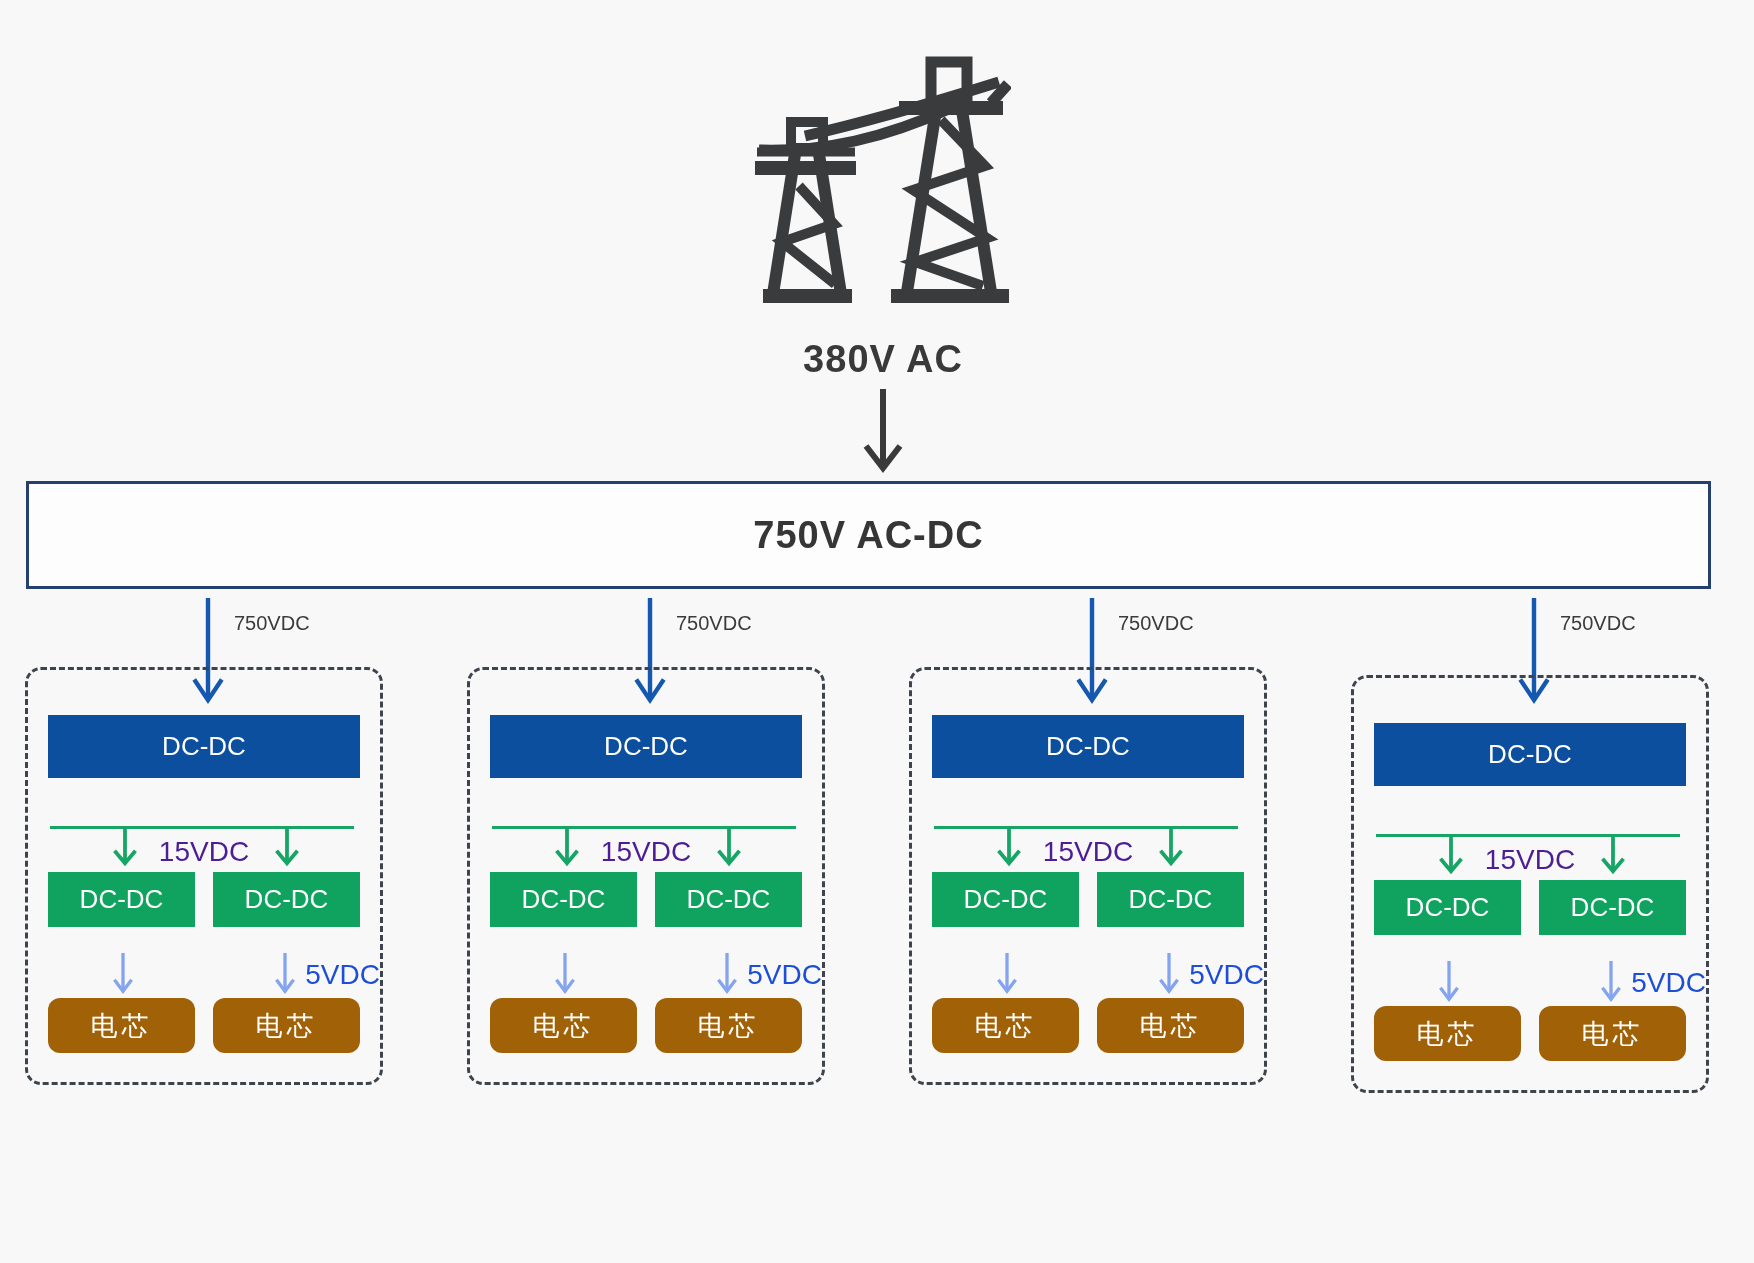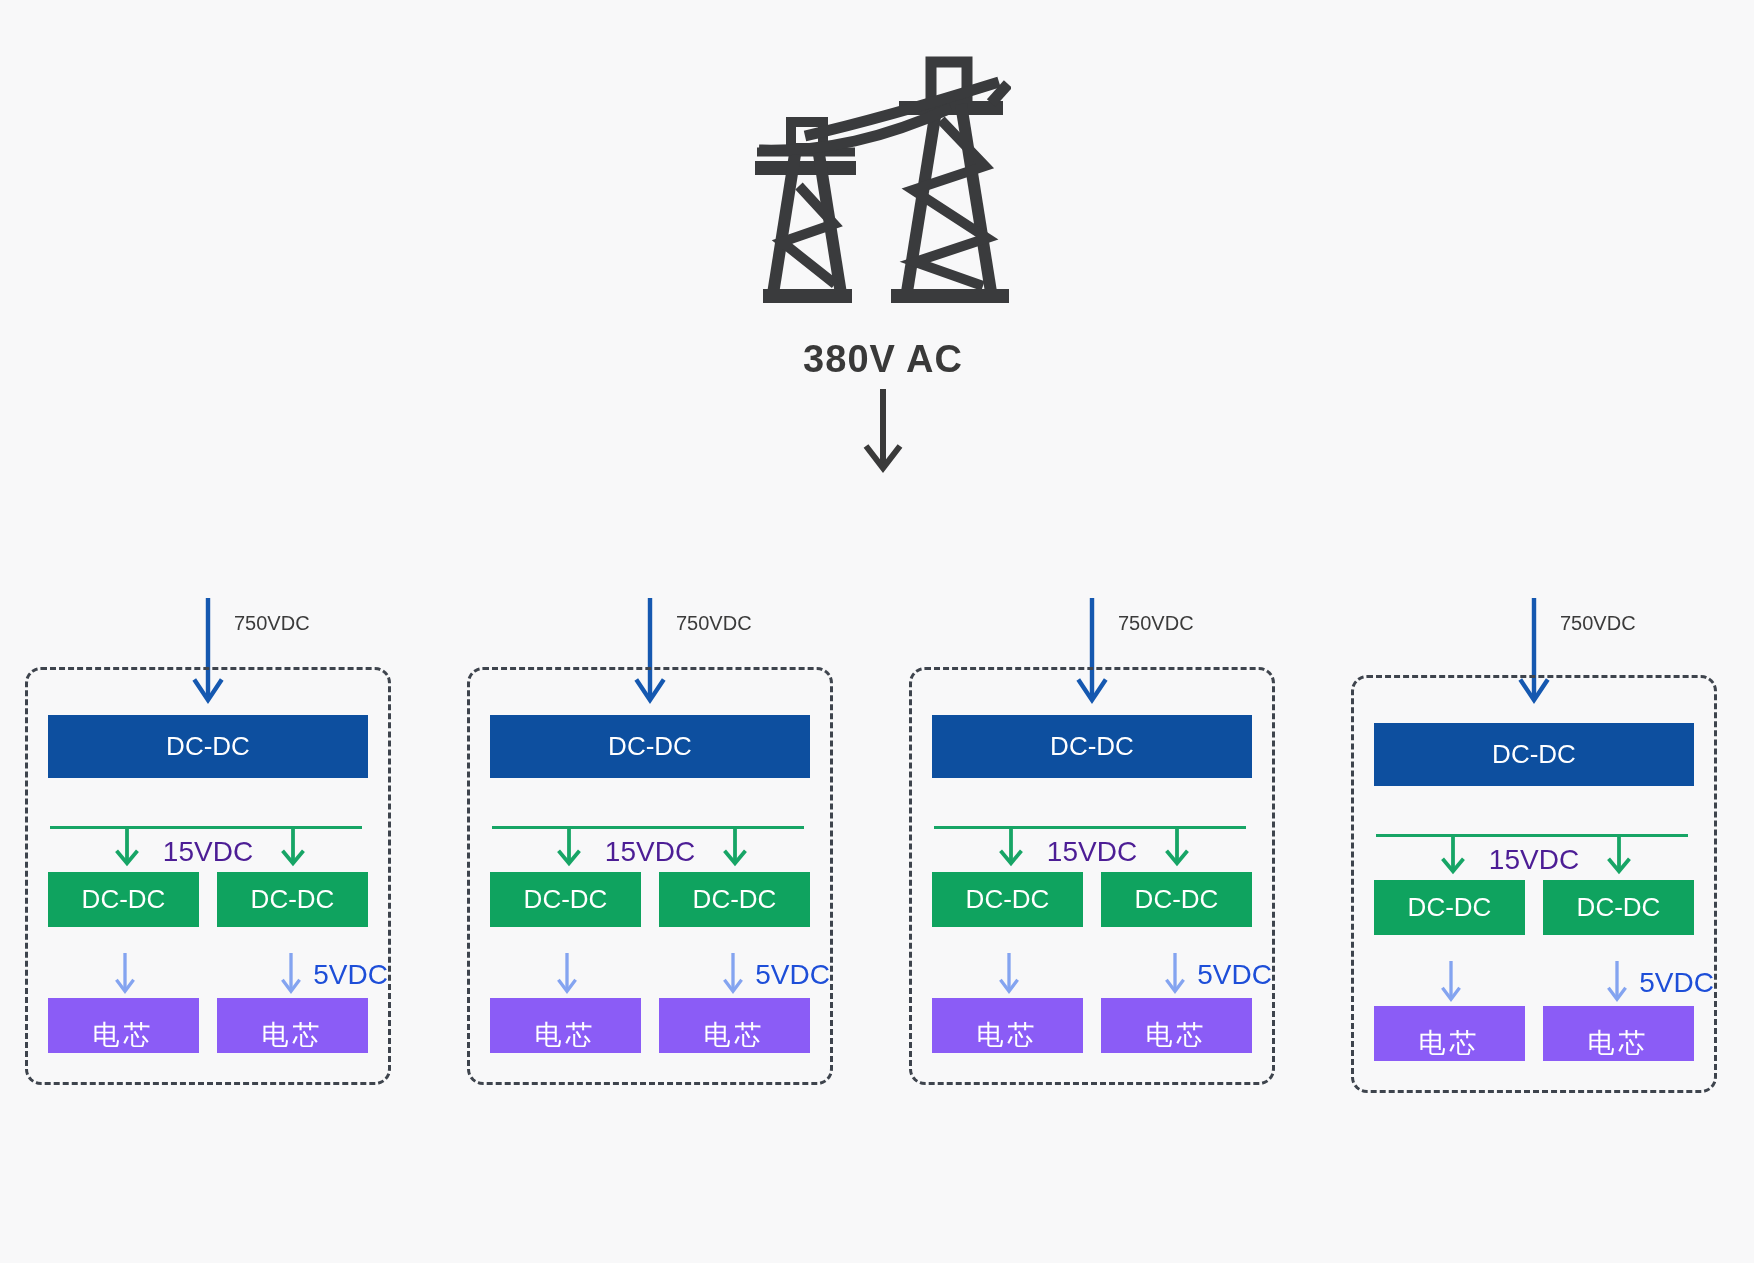--- a/index.html
+++ b/index.html
@@ -16,21 +16,21 @@
   .acdc-box{position:absolute;top:481px;left:26px;width:1685px;height:108px;box-sizing:border-box;
     background:#fdfdfe;border:3px solid #25406e;display:flex;align-items:center;justify-content:center;}
   .acdc-label{font-size:38px;font-weight:bold;color:#363636;letter-spacing:1px;}
 
   
   .branches{position:absolute;top:590px;left:25px;right:37px;display:flex;justify-content:space-between;}
   .branch{position:relative;width:366px;height:512px;}
   .feed-arrow{position:absolute;top:8px;left:50%;transform:translateX(-50%);width:34px;height:108px;color:#1558b0;}
   .feed-label{position:absolute;top:22px;left:calc(50% + 26px);font-size:20px;font-weight:500;color:#3b3b3b;white-space:nowrap;}
 
-  .dashed-box{position:absolute;top:77px;left:0;right:0;height:418px;box-sizing:border-box;
+  .dashed-box{position:absolute;top:77px;left:0;right:8px;height:418px;box-sizing:border-box;
     border:3px dashed #3e444d;border-radius:16px;}
   .branch--low .dashed-box{top:85px;}
 
   .box-blue{position:absolute;top:45px;left:20px;right:20px;height:63px;background:#0d4f9f;
     display:flex;align-items:center;justify-content:center;}
   .box-blue span{color:#fff;font-size:26px;font-weight:500;}
 
   .green-line{position:absolute;top:156px;left:22px;right:26px;height:3px;background:#17a566;}
   .arrow-green{position:absolute;top:159px;width:30px;height:38px;color:#17a566;}
   .arrow-lblue{position:absolute;top:283px;width:26px;height:42px;color:#84a4f0;}
@@ -38,21 +38,21 @@
   .pos-b{left:calc(73.5% - 15px);}
 
   .label-mid{position:absolute;top:166px;left:0;right:0;text-align:center;font-size:28px;font-weight:500;color:#4c1d95;}
   .label-low{position:absolute;top:289px;left:0;right:0;text-align:right;font-size:28px;font-weight:500;color:#1d4ed8;}
 
   .row{position:absolute;left:20px;right:20px;height:55px;display:flex;gap:18px;}
   .row-green{top:202px;}
   .row-cells{top:328px;}
   .box-green{flex:1;background:#0fa35f;display:flex;align-items:center;justify-content:center;}
   .box-green span{color:#fff;font-size:26px;font-weight:500;}
-  .box-cell{flex:1;background:#8b5cf6;display:flex;align-items:flex-end;justify-content:center;}
+  .box-cell{flex:1;background:#a16207;display:flex;align-items:center;justify-content:center;border-radius:12px;}
   .box-cell span{color:#fff;font-size:27px;font-weight:500;letter-spacing:4px;}
 
   svg line,svg polyline,svg path,svg rect{stroke:currentColor;fill:none;}
 </style>
 </head>
 <body>
 
 <div class="canvas">
 
   <div class="hero">
@@ -77,20 +77,23 @@
       <path d="M50,80 C120,64 180,46 244,26" stroke-width="11"></path>
       <path d="M4,94 C70,96 130,82 196,52" stroke-width="11"></path>
     </svg>
     <div class="hero-label">380V AC</div>
     <svg class="hero-arrow" viewBox="0 0 44 84" aria-hidden="true">
       <line x1="22" y1="0" x2="22" y2="76" stroke-width="6"></line>
       <polyline points="5,57 22,79 39,57" stroke-width="6"></polyline>
     </svg>
   </div>
 
+  <div class="acdc-box">
+    <span class="acdc-label">750V AC-DC</span>
+  </div>
 
   <div class="branches">
 
     <div class="branch">
       <svg class="feed-arrow" viewBox="0 0 34 110">
           <line x1="17" y1="0" x2="17" y2="102" stroke-width="4.5"></line>
           <polyline points="3,83 17,104 31,83" stroke-width="4.5"></polyline>
         </svg>
       <span class="feed-label">750VDC</span>
       <div class="dashed-box">

